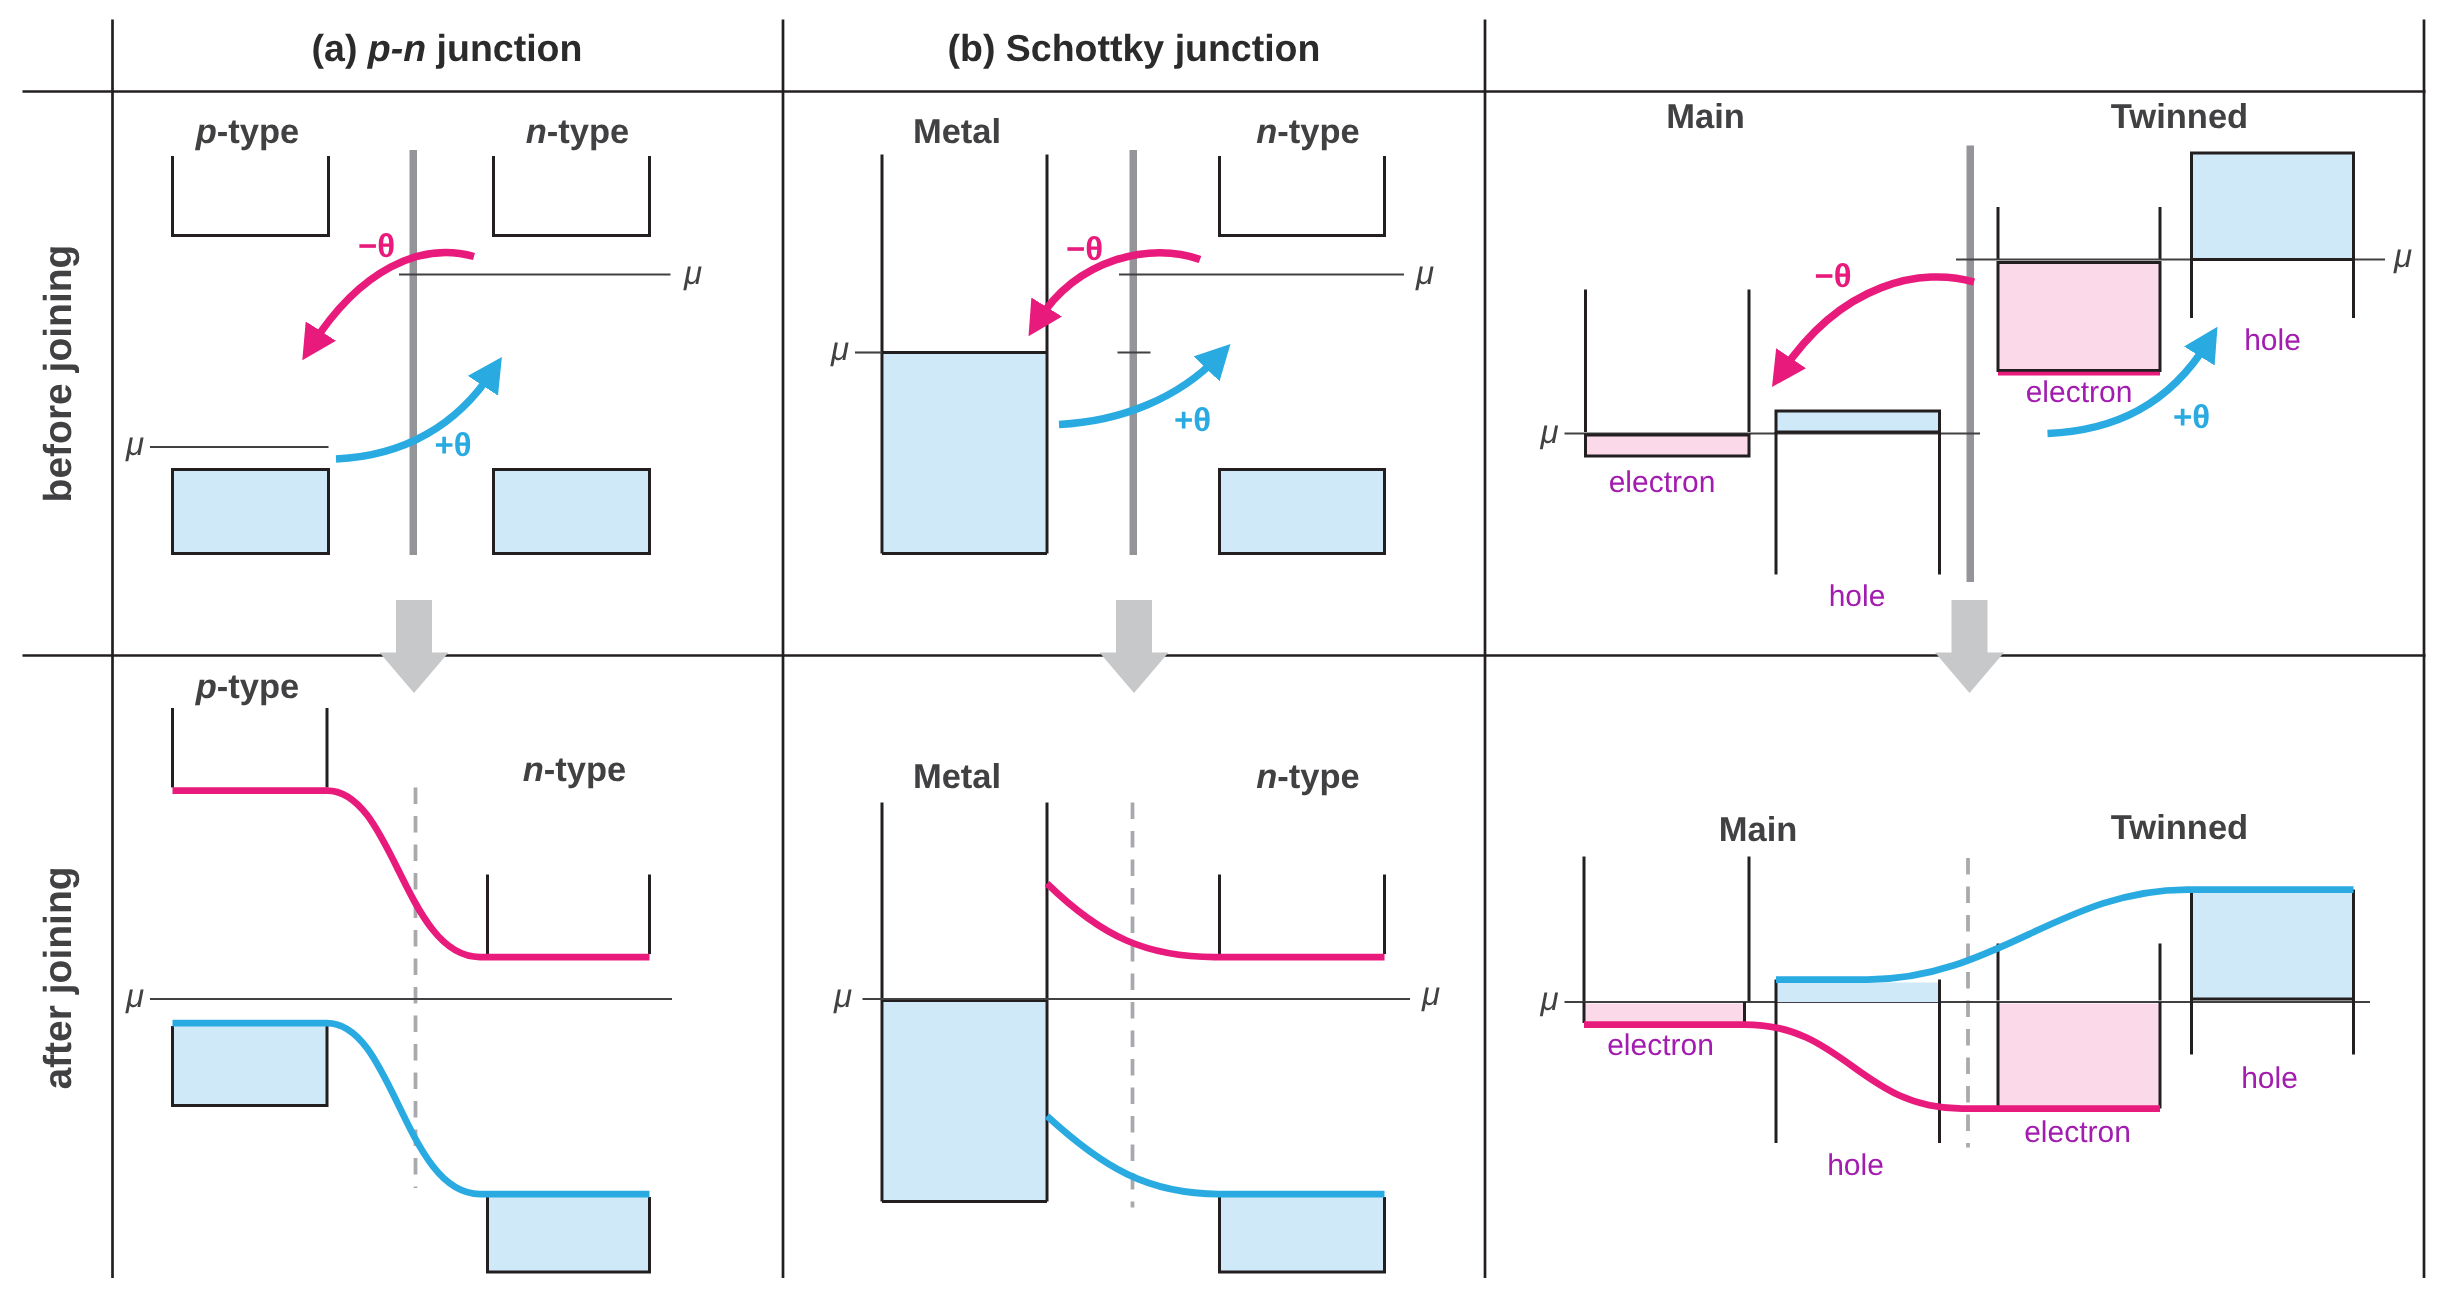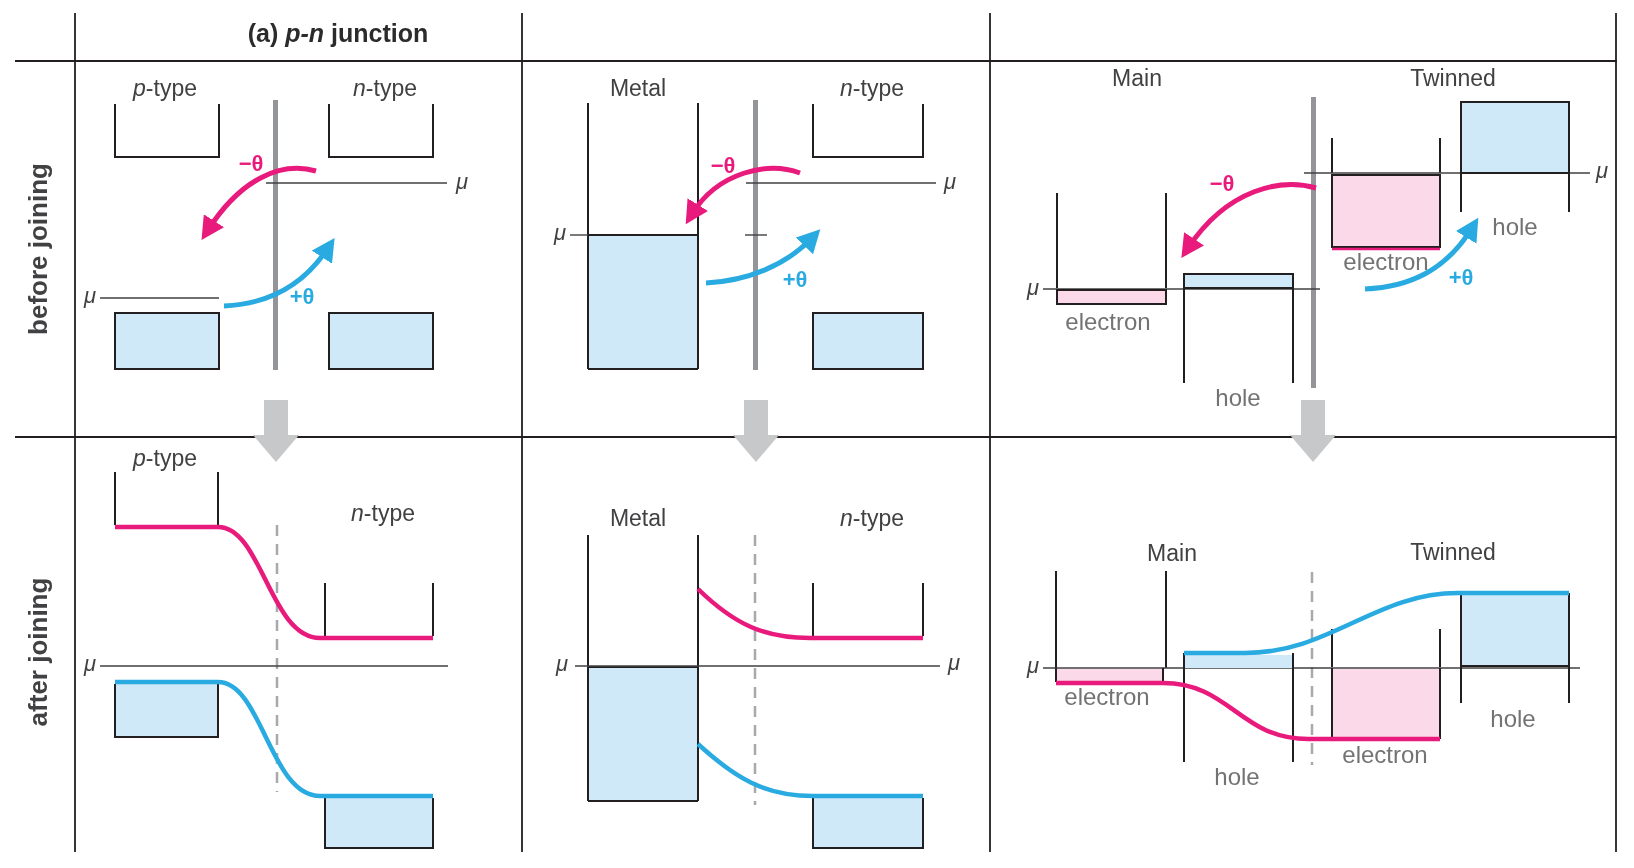--- a/index.html
+++ b/index.html
@@ -2,23 +2,23 @@
 <html><head>
 <meta charset="utf-8">
 <style>
   html,body{margin:0;padding:0;background:#ffffff;}
   #fig{position:relative;width:1634px;height:868px;background:#ffffff;overflow:hidden;
        font-family:"Liberation Sans",sans-serif;}
   #gfx{position:absolute;left:0;top:0;width:1634px;height:868px;}
   .lbl{position:absolute;transform:translate(-50%,-50%);white-space:nowrap;line-height:1;}
   .anchor-left{transform:translate(0,-50%);}
   .anchor-right{transform:translate(-100%,-50%);}
-  .title{font-size:25px;font-weight:700;color:#2b2b2b;margin-left:40px;}
-  .mat{font-size:23px;font-weight:400;color:#414042;}
-  .carrier{font-size:24px;font-weight:400;color:#737373;}
+  .title{font-size:25px;font-weight:700;color:#2b2b2b;}
+  .mat{font-size:23px;font-weight:700;color:#414042;}
+  .carrier{font-size:20px;font-weight:400;color:#a21caf;}
   .mu{font-size:22px;font-style:italic;font-weight:400;color:#414042;}
   .charge{font-size:22px;font-weight:700;}
   .charge.neg{color:#e81a7c;}
   .charge.pos{color:#29abe2;}
   .rowlab{font-size:26px;font-weight:600;color:#414042;
           transform:translate(-50%,-50%) rotate(-90deg);}
   i{font-style:italic;}
 </style>
 </head>
 <body>
@@ -153,20 +153,21 @@
     <line x1="1569" y1="593" x2="1569" y2="666" stroke="#231f20" stroke-width="2"></line>
     <line x1="1461" y1="666" x2="1569" y2="666" stroke="#231f20" stroke-width="2"></line>
     <line x1="1461" y1="666" x2="1461" y2="703" stroke="#231f20" stroke-width="2"></line>
     <line x1="1569" y1="666" x2="1569" y2="703" stroke="#231f20" stroke-width="2"></line>
     <path d="M1056,683 H1163 C1230,683 1240,739 1308,739 H1440" fill="none" stroke="#e81a7c" stroke-width="4.5"></path>
     <path d="M1184,653 H1245 C1330,653 1375,593 1458,593 H1569" fill="none" stroke="#29abe2" stroke-width="4.5"></path>
   </g>
 </svg>
 
   <span class="lbl title" style="left:298px;top:33px"><span>(a) </span><i>p-n</i><span> junction</span></span>
+  <span class="lbl title" style="left:756px;top:33px"><span>(b) Schottky junction</span><i></i><span></span></span>
 
   <span class="lbl rowlab" style="left:38px;top:249px">before joining</span>
   <span class="lbl rowlab" style="left:38px;top:652px">after joining</span>
 
   <span class="lbl mat" style="left:165px;top:88px"><i>p</i><span>-type</span></span>
   <span class="lbl mat" style="left:385px;top:88px"><i>n</i><span>-type</span></span>
   <span class="lbl charge neg" style="left:251px;top:164px">−θ</span>
   <span class="lbl charge pos" style="left:302px;top:297px">+θ</span>
   <span class="lbl mu anchor-left" style="left:456px;top:182px">μ</span>
   <span class="lbl mu anchor-right" style="left:96px;top:296px">μ</span>

